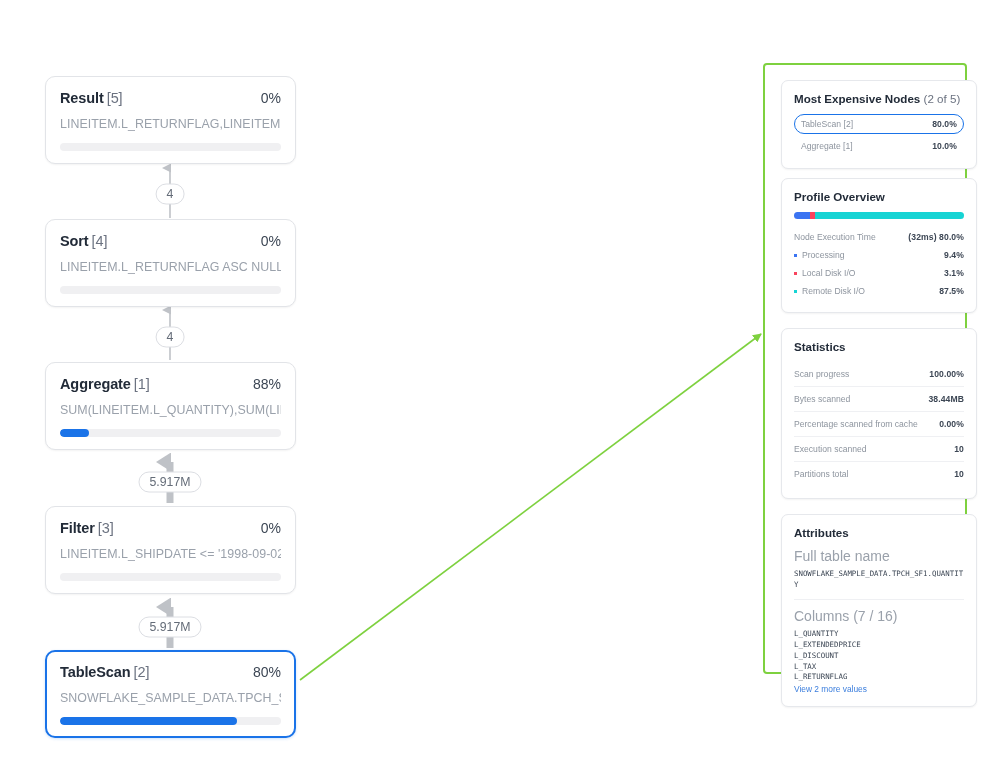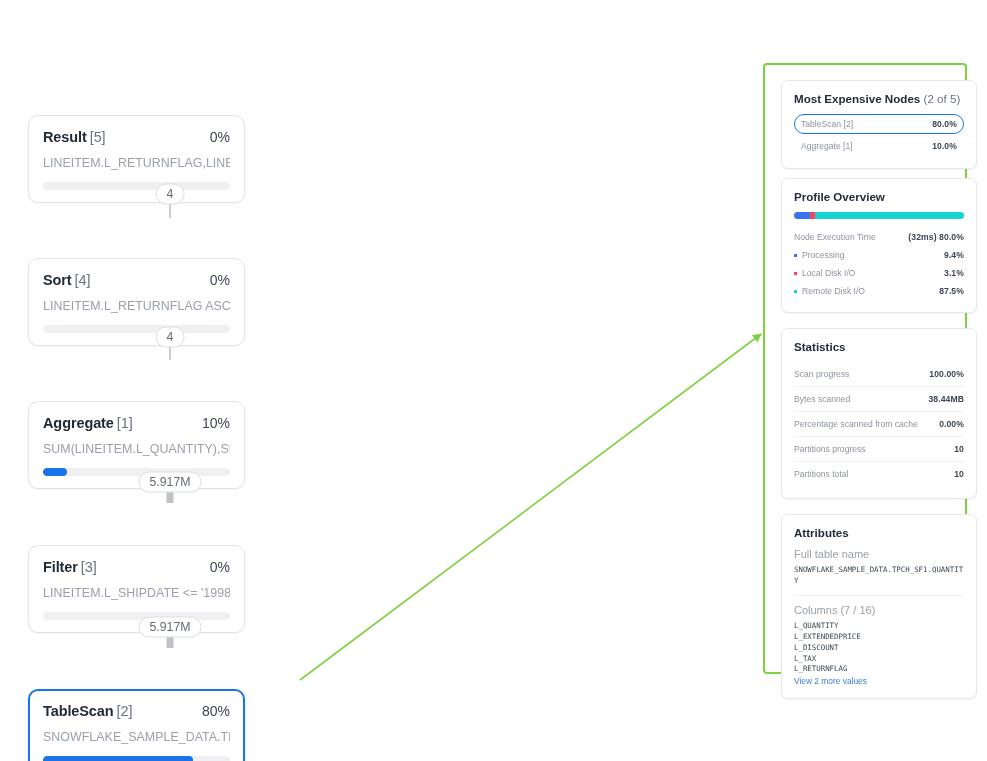--- a/index.html
+++ b/index.html
@@ -12,29 +12,28 @@
     position: relative;
     width: 987px;
     height: 761px;
     overflow: hidden;
     background: #ffffff;
   }
 
   
   .node {
     position: absolute;
-    left: 28px;
-    width: 217px;
+    left: 45px;
+    width: 251px;
     box-sizing: border-box;
     background: #ffffff;
     border: 1px solid #e2e4e8;
     border-radius: 10px;
     padding: 13px 14px 12px 14px;
     box-shadow: 0 1px 2px rgba(16,22,26,0.05);
-    margin-top: 39px;
   }
   .node.selected {
     border: 2px solid #1a73e8;
     box-shadow: 0 1px 3px rgba(26,115,232,0.20);
     padding: 12px 13px 11px 13px;
   }
   .node-head {
     display: flex;
     align-items: baseline;
     justify-content: space-between;
@@ -185,21 +184,21 @@
     align-items: center;
     font-size: 8.6px;
     color: #8d949e;
     padding: 7px 0 7px 0;
     border-bottom: 1px solid #eff0f3;
   }
   .stat-row:last-child { border-bottom: none; }
   .stat-row .val { color: #3c4654; font-weight: bold; letter-spacing: 0.1px; }
 
   .attr-label {
-    font-size: 11px;
+    font-size: 14px;
     color: #9aa1ab;
     margin-bottom: 5px;
   }
   .mono {
     font-family: "DejaVu Sans Mono", "Liberation Mono", monospace;
     font-size: 7.4px;
     color: #3c4654;
     line-height: 1.45;
     word-break: break-all;
   }
@@ -263,21 +262,21 @@
     </div>
     <div class="node-sub">LINEITEM.L_RETURNFLAG ASC NULLS ...</div>
     <div class="node-bar">
         <i style="width:0%"></i>
       </div>
   </div>
 
   <div class="node" style="top:362px;">
     <div class="node-head">
       <div class="node-title"><span>Aggregate</span><span class="idx">[1]</span></div>
-      <div class="node-pct">10%</div>
+      <div class="node-pct">88%</div>
     </div>
     <div class="node-sub">SUM(LINEITEM.L_QUANTITY),SUM(LIN...</div>
     <div class="node-bar">
         <i style="width:13%"></i>
       </div>
   </div>
 
   <div class="node" style="top:506px;">
     <div class="node-head">
       <div class="node-title"><span>Filter</span><span class="idx">[3]</span></div>
@@ -361,21 +360,21 @@
       </div>
       <div class="stat-row">
         <span>Bytes scanned</span>
         <span class="val">38.44MB</span>
       </div>
       <div class="stat-row">
         <span>Percentage scanned from cache</span>
         <span class="val">0.00%</span>
       </div>
       <div class="stat-row">
-        <span>Partitions progress</span>
+        <span>Execution scanned</span>
         <span class="val">10</span>
       </div>
       <div class="stat-row">
         <span>Partitions total</span>
         <span class="val">10</span>
       </div>
     </div>
 
     <div class="card" style="top:449px;">
       <div class="card-title">Attributes</div>

